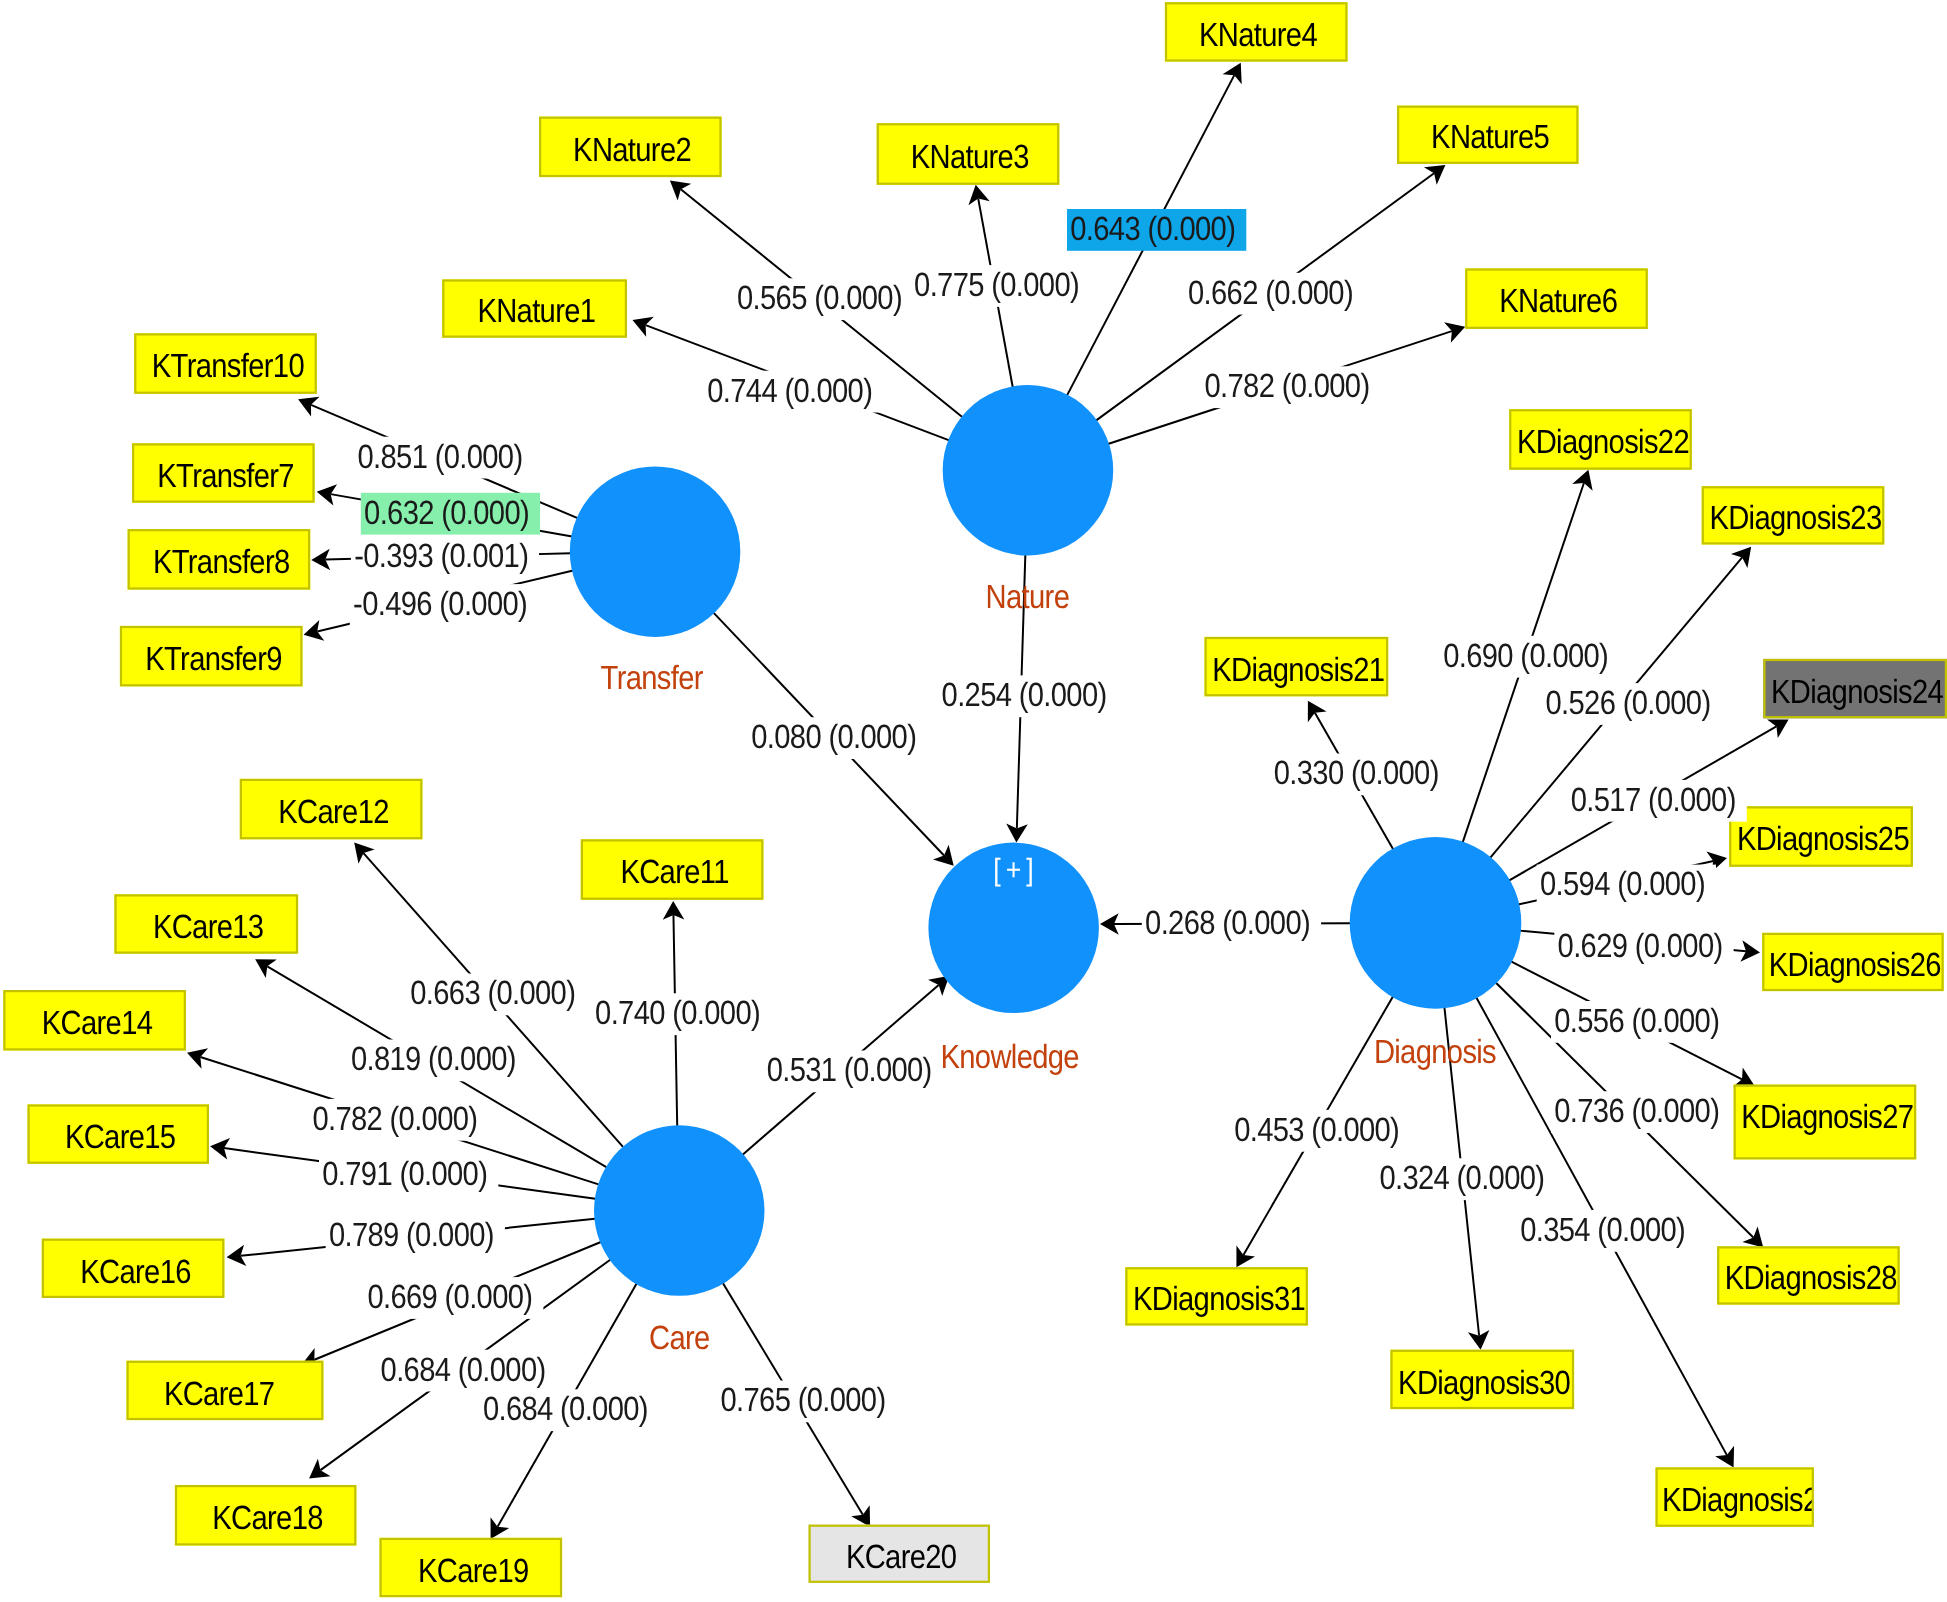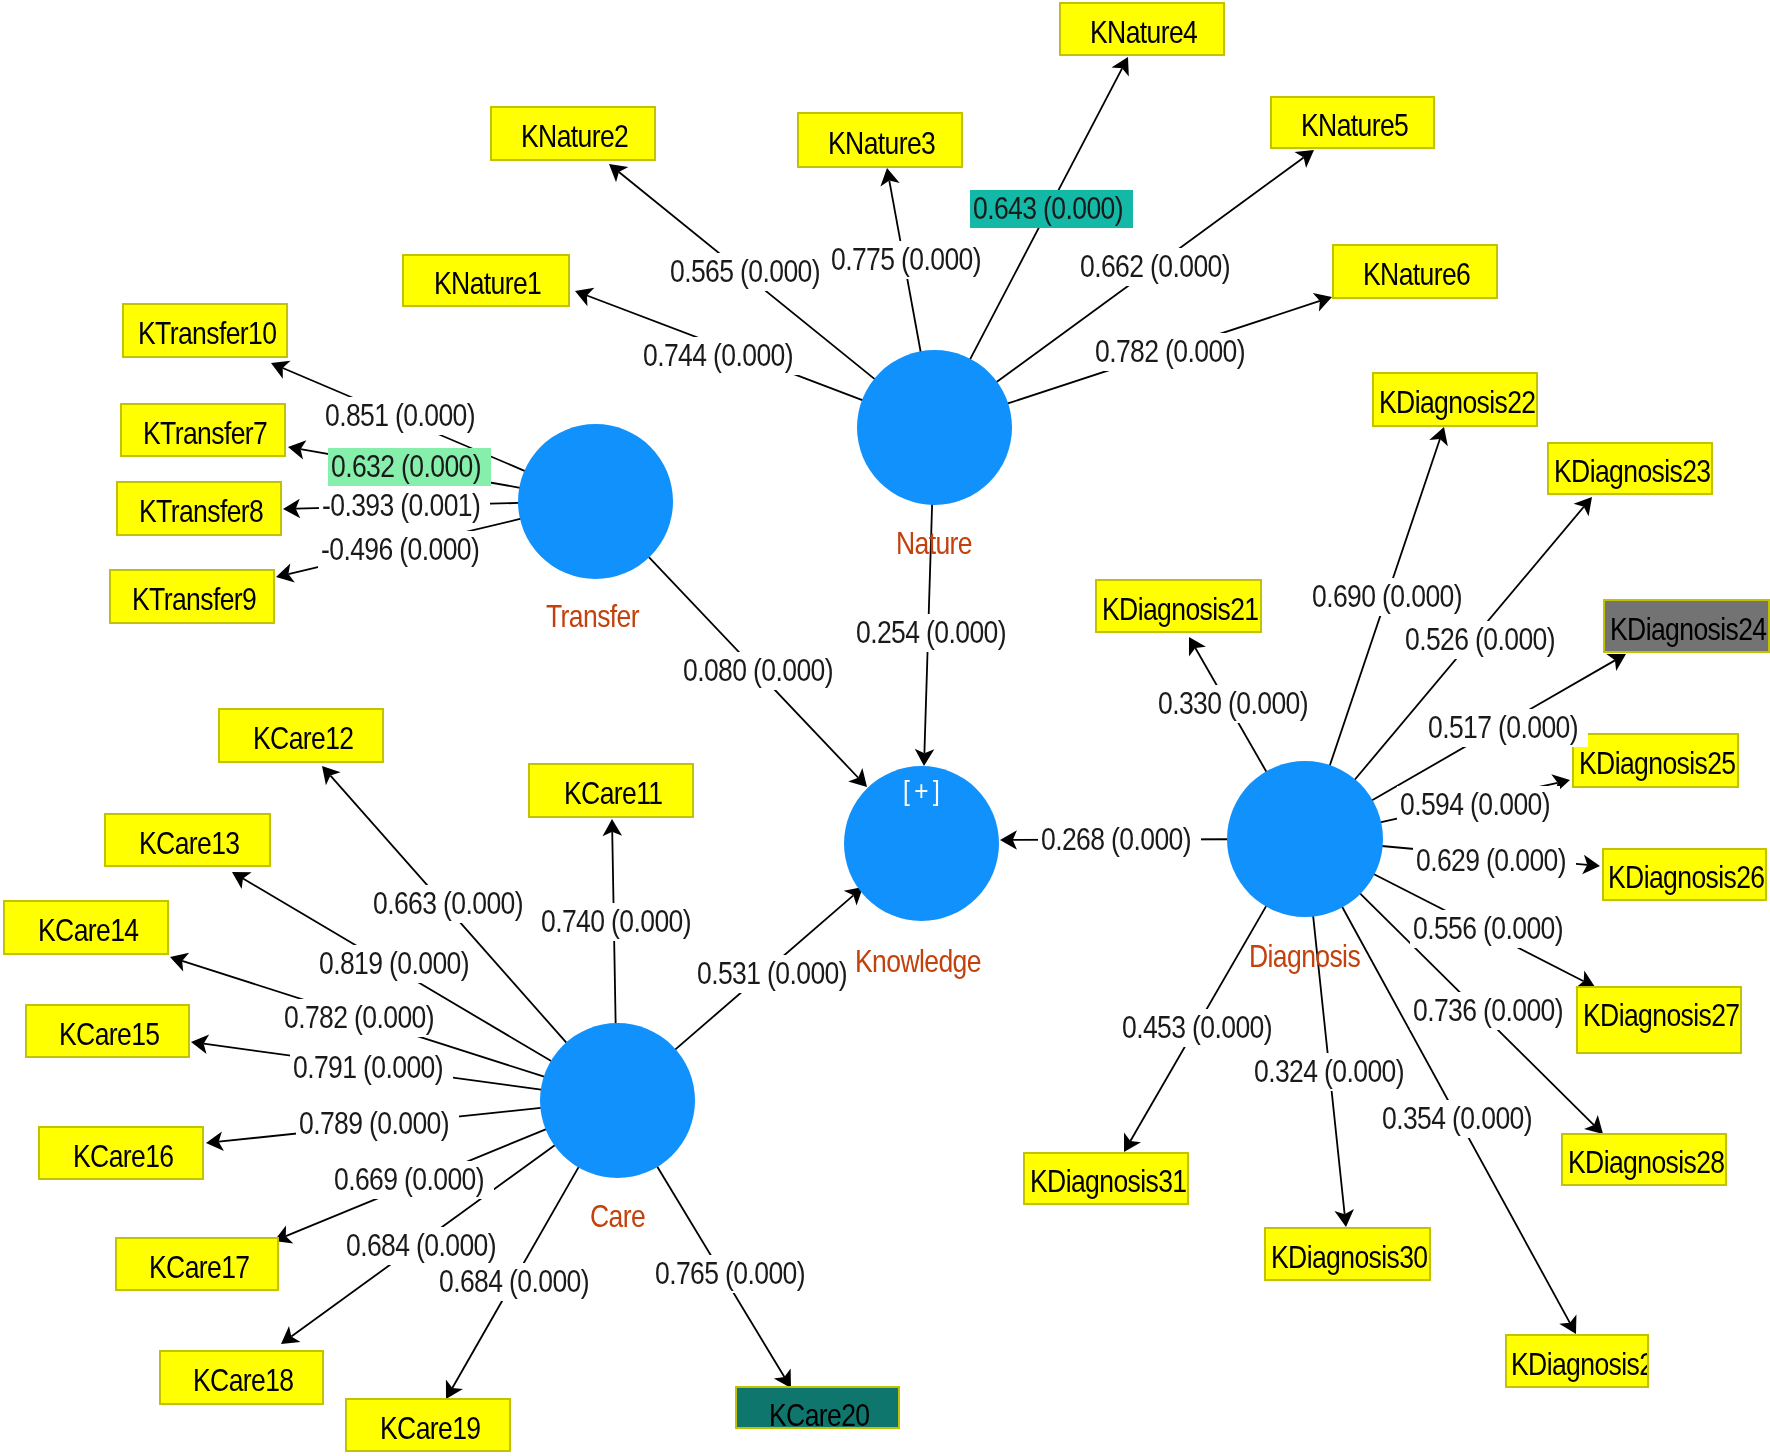--- a/index.html
+++ b/index.html
@@ -219,30 +219,30 @@
     </div>
   <div class="ind" style="left:3px;top:900px;width:166px;height:55px;background:#ffff00;border-color:#c2c200">
       <span class="txt" style="left: 32.8px; top: 13.1px;">KCare14</span>
     </div>
   <div class="ind" style="left:25px;top:1004px;width:165px;height:54px;background:#ffff00;border-color:#c2c200">
       <span class="txt" style="left: 32.3px; top: 12.6px;">KCare15</span>
     </div>
   <div class="ind" style="left:38px;top:1126px;width:166px;height:54px;background:#ffff00;border-color:#c2c200">
       <span class="txt" style="left: 32.8px; top: 12.6px;">KCare16</span>
     </div>
-  <div class="ind" style="left:115px;top:1237px;width:164px;height:54px;background:#ffff00;border-color:#c2c200">
+  <div class="ind" style="left:115px;top:1237px;width:179px;height:54px;background:#ffff00;border-color:#c2c200">
       <span class="txt" style="left: 31.8px; top: 12.6px;">KCare17</span>
     </div>
   <div class="ind" style="left:159px;top:1350px;width:165px;height:55px;background:#ffff00;border-color:#c2c200">
       <span class="txt" style="left: 32.3px; top: 13.1px;">KCare18</span>
     </div>
   <div class="ind" style="left:345px;top:1398px;width:166px;height:54px;background:#ffff00;border-color:#c2c200">
       <span class="txt" style="left: 32.8px; top: 12.6px;">KCare19</span>
     </div>
-  <div class="ind" style="left:735px;top:1386px;width:165px;height:43px;background:#0f766e;border-color:#c2c200">
+  <div class="ind" style="left:735px;top:1386px;width:165px;height:53px;background:#e5e5e5;border-color:#c2c200">
       <span class="txt" style="left: 32.3px; top: 12.1px;">KCare20</span>
     </div>
   <div class="ind" style="left:1095px;top:579px;width:167px;height:54px;background:#ffff00;border-color:#c2c200">
       <span class="txt" style="left: 5.3px; top: 12.6px;">KDiagnosis21</span>
     </div>
   <div class="ind" style="left:1372px;top:372px;width:166px;height:55px;background:#ffff00;border-color:#c2c200">
       <span class="txt" style="left: 4.8px; top: 13.1px;">KDiagnosis22</span>
     </div>
   <div class="ind" style="left:1547px;top:442px;width:166px;height:53px;background:#ffff00;border-color:#c2c200">
       <span class="txt" style="left: 4.8px; top: 12.1px;">KDiagnosis23</span>
@@ -268,21 +268,21 @@
   <div class="ind" style="left:1264px;top:1227px;width:167px;height:54px;background:#ffff00;border-color:#c2c200">
       <span class="txt" style="left: 5.3px; top: 12.6px;">KDiagnosis30</span>
     </div>
   <div class="ind" style="left:1023px;top:1152px;width:166px;height:53px;background:#ffff00;border-color:#c2c200">
       <span class="txt" style="left: 4.8px; top: 12.1px;">KDiagnosis31</span>
     </div>
 
   <div class="coef" style="left: 640px; top: 337px; background: rgb(255, 255, 255); width: 155.9px;"><span class="txt">0.744 (0.000)</span></div>
   <div class="coef" style="left: 667px; top: 253px; background: rgb(255, 255, 255); width: 155.9px;"><span class="txt">0.565 (0.000)</span></div>
   <div class="coef" style="left: 828px; top: 241px; background: rgb(255, 255, 255); width: 155.9px;"><span class="txt">0.775 (0.000)</span></div>
-  <div class="coef" style="left: 970px; top: 190px; background: #14b8a6; width: 155.9px;"><span class="txt">0.643 (0.000)</span></div>
+  <div class="coef" style="left: 970px; top: 190px; background: #0ea5e9; width: 155.9px;"><span class="txt">0.643 (0.000)</span></div>
   <div class="coef" style="left: 1077px; top: 248px; background: rgb(255, 255, 255); width: 155.9px;"><span class="txt">0.662 (0.000)</span></div>
   <div class="coef" style="left: 1092px; top: 333px; background: rgb(255, 255, 255); width: 155.9px;"><span class="txt">0.782 (0.000)</span></div>
   <div class="coef" style="left: 322px; top: 397px; background: rgb(255, 255, 255); width: 155.9px;"><span class="txt">0.851 (0.000)</span></div>
   <div class="coef" style="left: 328px; top: 448px; background: #86efac; width: 155.9px;"><span class="txt">0.632 (0.000)</span></div>
   <div class="coef" style="left: 319px; top: 487px; background: rgb(255, 255, 255); width: 164.2px;"><span class="txt">-0.393 (0.001)</span></div>
   <div class="coef" style="left: 318px; top: 531px; background: rgb(255, 255, 255); width: 164.2px;"><span class="txt">-0.496 (0.000)</span></div>
   <div class="coef" style="left: 538px; top: 903px; background: rgb(255, 255, 255); width: 155.9px;"><span class="txt">0.740 (0.000)</span></div>
   <div class="coef" style="left: 370px; top: 885px; background: rgb(255, 255, 255); width: 155.9px; text-decoration: underline;"><span class="txt">0.663 (0.000)</span></div>
   <div class="coef" style="left: 316px; top: 945px; background: rgb(255, 255, 255); width: 155.9px;"><span class="txt">0.819 (0.000)</span></div>
   <div class="coef" style="left: 281px; top: 999px; background: rgb(255, 255, 255); width: 155.9px;"><span class="txt">0.782 (0.000)</span></div>

